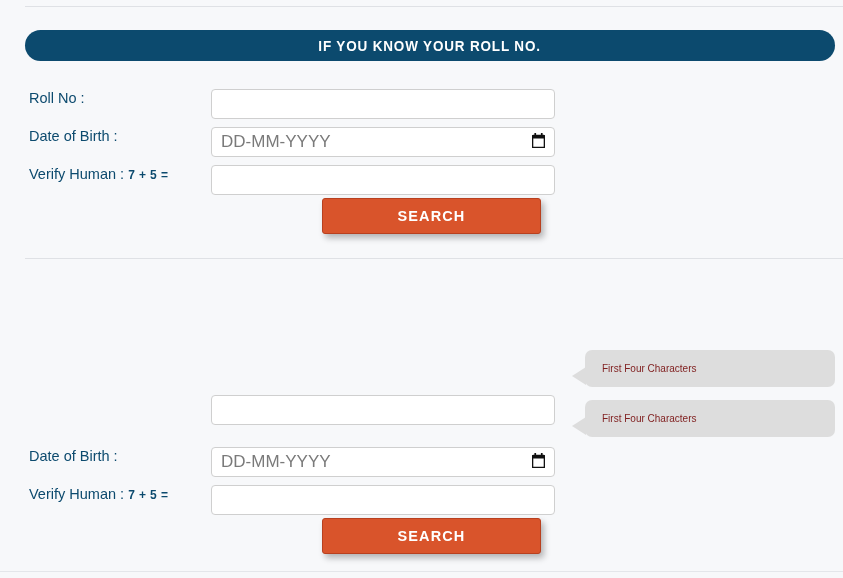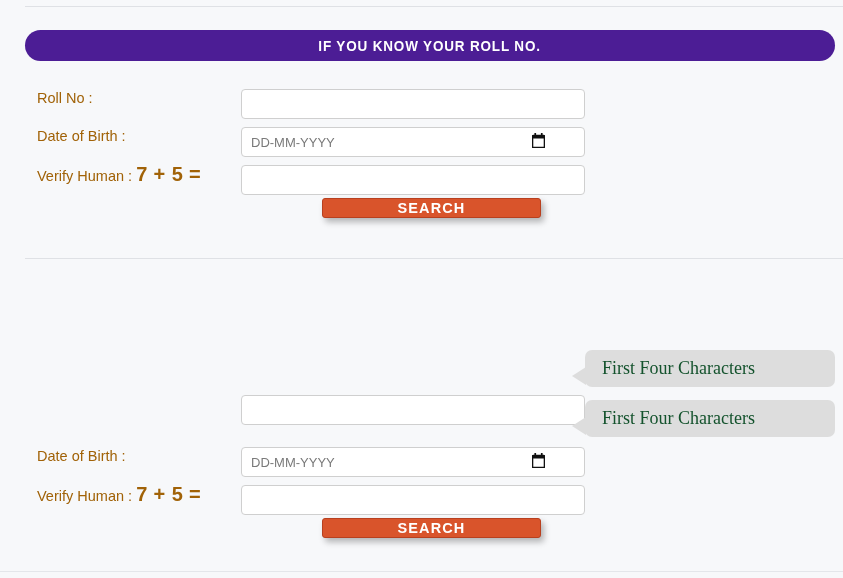--- a/index.html
+++ b/index.html
@@ -49,21 +49,21 @@
     height: 1px;
     background: #e4e6ea;
   }
 
   
   .banner {
     position: absolute;
     left: 25px;
     width: 810px;
     height: 31px;
-    background: #4c1d95;
+    background: #0c4a6e;
     border-radius: 16px;
     display: flex;
     align-items: center;
     justify-content: center;
     box-sizing: border-box;
   }
   .banner-text {
     color: #ffffff;
     font-size: 14.5px;
     font-weight: bold;
@@ -76,50 +76,49 @@
 
   
   .row {
     position: absolute;
     left: 25px;
     width: 810px;
     height: 30px;
   }
   .lbl {
     position: absolute;
-    left: 12px;
+    left: 4px;
     top: 0;
     width: 185px;
     font-size: 14.5px;
     line-height: 19px;
-    color: #a16207;
+    color: #0c4a6e;
     white-space: normal;
   }
   .lbl .math {
-    font-size: 20px;
+    font-size: 12px;
     font-weight: bold;
     letter-spacing: 0.4px;
   }
 
   .fld {
     position: absolute;
     left: 186px;
     top: 0;
     width: 344px;
     height: 30px;
     box-sizing: border-box;
     background: #ffffff;
     border: 1px solid #cfcfcf;
     border-radius: 4px;
     font-family: "Liberation Sans", sans-serif;
-    font-size: 13px;
+    font-size: 17px;
     color: #2b2b2b;
     padding: 0 9px;
     outline: none;
-    margin-left: 30px;
   }
   .fld::placeholder { color: #7a7a7a; }
 
   
   .date-wrap {
     position: absolute;
     left: 186px;
     top: 0;
     width: 344px;
     height: 30px;
@@ -131,21 +130,21 @@
     top: 6px;
     width: 13px;
     height: 15px;
     pointer-events: none;
   }
 
   
   .btn-search {
     position: absolute;
     width: 219px;
-    height: 20px;
+    height: 36px;
     background: #d9542b;
     border: 1px solid #b8401f;
     border-radius: 3px;
     color: #ffffff;
     font-family: "Liberation Sans", sans-serif;
     font-size: 14.5px;
     font-weight: bold;
     letter-spacing: 1.1px;
     text-transform: uppercase;
     cursor: pointer;
@@ -159,23 +158,22 @@
     width: 250px;
     height: 37px;
     background: #dddddd;
     border-radius: 7px;
     display: flex;
     align-items: center;
     box-sizing: border-box;
     padding-left: 17px;
   }
   .tip-text {
-    font-size: 18px;
-    color: #14532d;
-    font-family: Liberation Serif, serif;
+    font-size: 10px;
+    color: #7f1d1d;
   }
   .tip-arrow {
     position: absolute;
     left: -13px;
     bottom: 2px;
     width: 0;
     height: 0;
     border-top: 9px solid transparent;
     border-bottom: 9px solid transparent;
     border-right: 14px solid #dddddd;

